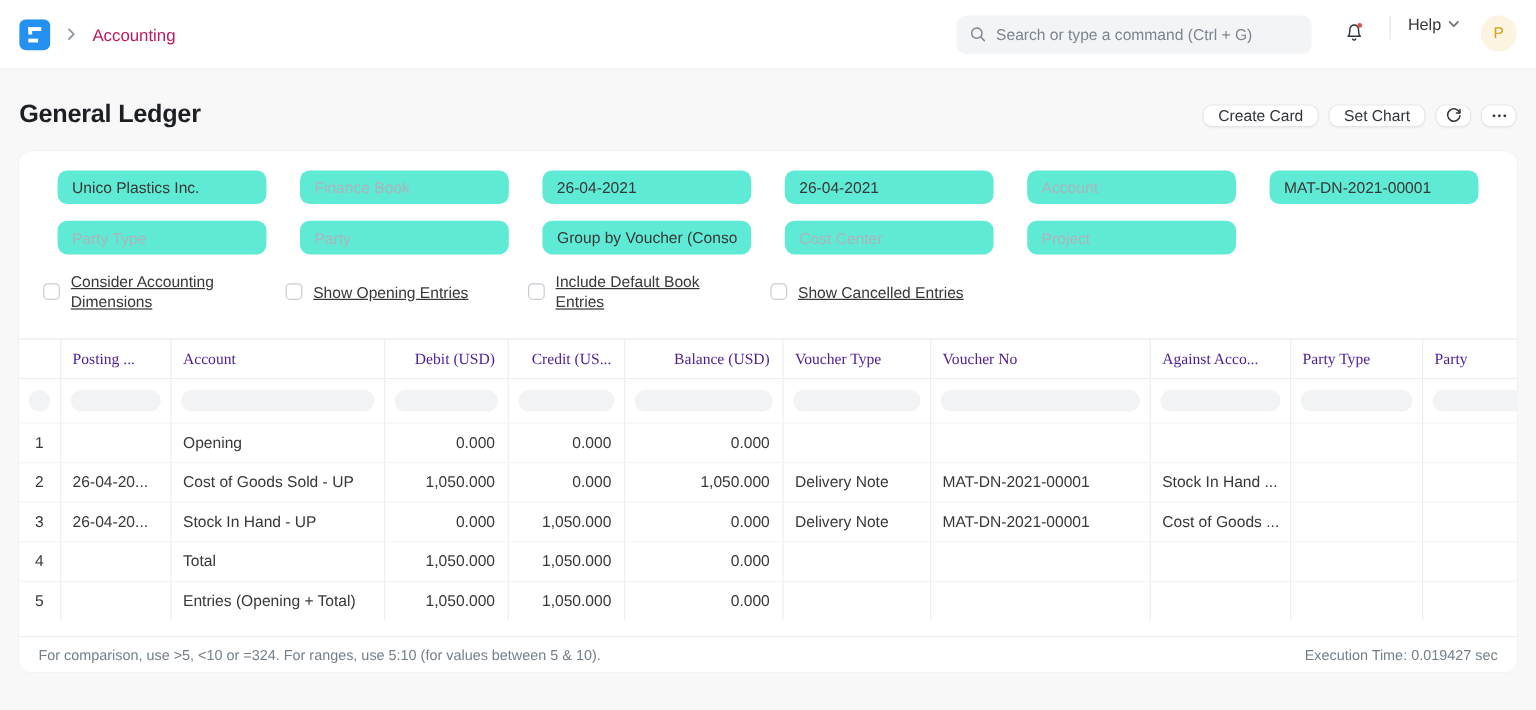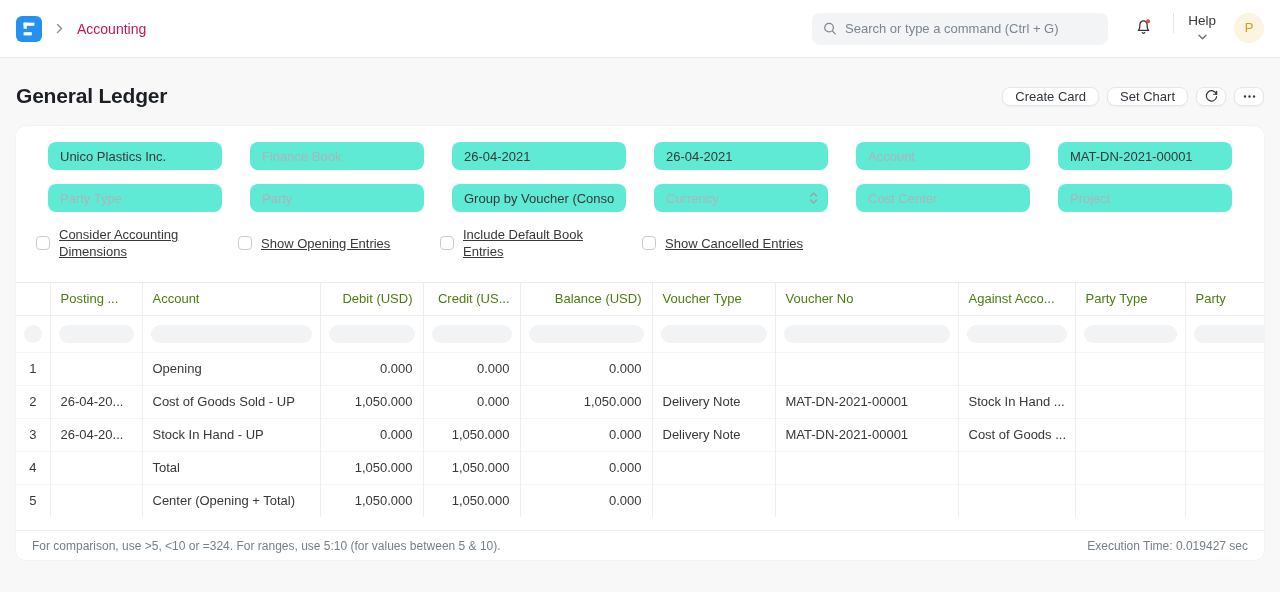--- a/index.html
+++ b/index.html
@@ -12,21 +12,21 @@
   .navbar{height:58px;background:#fff;border-bottom:1px solid #e9ecef;display:flex;align-items:center;padding:0 16px;}
   .nav-left{display:flex;align-items:center;gap:14px;}
   .logo{width:26px;height:26px;display:block;cursor:pointer;}
   .crumb{font-size:14px;color:#be185d;text-decoration:none;cursor:pointer;}
   .nav-right{margin-left:auto;display:flex;align-items:flex-start;}
   .searchbox{width:296px;height:32px;background:#f3f4f6;border-radius:8px;display:flex;align-items:center;padding:0 11px;gap:8px;cursor:text;}
   .searchbox input{border:none;background:transparent;outline:none;font-size:13px;color:#383838;width:100%;font-family:inherit;}
   .searchbox input::placeholder{color:#7c8590;}
   .iconbtn{background:none;border:none;cursor:pointer;display:inline-flex;align-items:center;padding:4px;}
   .nav-divider{width:1px;height:20px;background:#e2e6e9;margin:0 14px 0 16px;}
-  .help{display:flex;align-items:center;gap:6px;background:none;border:none;font-family:inherit;font-size:13.5px;color:#383838;cursor:pointer;margin-right:18px;flex-direction:column;}
+  .help{display:flex;align-items:center;gap:6px;background:none;border:none;font-family:inherit;font-size:13.5px;color:#383838;cursor:pointer;margin-right:18px;}
   .avatar{width:30px;height:30px;border-radius:50%;background:#fcf3e0;color:#d4a017;display:flex;align-items:center;justify-content:center;font-size:13px;font-weight:500;cursor:pointer;}
   .bell-wrap{margin-left:22px;position:relative;}
   
   .page-head{display:flex;align-items:center;justify-content:space-between;padding:26px 16px 18px;}
   .page-title{font-size:21px;font-weight:700;color:#1c2025;letter-spacing:-0.2px;}
   .actions{display:flex;gap:8px;align-items:center;}
   .btn{height:19px;padding:0 12px;background:#fff;border:1px solid #e4e7ea;border-radius:8px;font-family:inherit;font-size:13px;color:#30353b;cursor:pointer;box-shadow:0 1px 2px rgba(0,0,0,.04);}
   .btn.icon-only{width:30px;padding:0;display:inline-flex;align-items:center;justify-content:center;}
   
   .card{margin:0 16px;height:434px;background:#fff;border-radius:10px;overflow:hidden;position:relative;box-shadow:0 0 0 1px rgba(0,0,0,0.02);}
@@ -37,21 +37,21 @@
   .select-wrap .f-input{padding-right:22px;}
   .select-wrap svg{position:absolute;right:10px;top:7px;pointer-events:none;}
   .checkrow{display:grid;grid-template-columns:repeat(6,1fr);gap:0 28px;padding:14px 32px 0;text-decoration:underline;}
   .check-item{display:flex;align-items:center;gap:9px;margin-left:-12px;font-size:13px;color:#383838;cursor:pointer;}
   .check-item input{appearance:none;-webkit-appearance:none;width:14px;height:14px;border:1px solid #c8cdd2;border-radius:4px;background:#fff;flex:none;cursor:pointer;}
   .check-label{line-height:17px;}
   .check-label.wrap{max-width:122px;}
   
   .table-wrap{margin-top:22px;border-top:1px solid #e8ebee;width:1289px;}
   table{border-collapse:collapse;table-layout:fixed;width:1289px;font-size:13px;}
-  th{height:32px;font-weight:400;color:#4d7c0f;text-align:left;padding:0 10px;border-right:1px solid #eceff2;white-space:nowrap;overflow:hidden;}
+  th{height:32px;font-weight:400;color:#4c1d95;text-align:left;padding:0 10px;border-right:1px solid #eceff2;white-space:nowrap;overflow:hidden;font-family:Liberation Serif, serif;}
   td{border-right:1px solid #eceff2;white-space:nowrap;overflow:hidden;}
   tr.filter-row td{height:37px;border-top:1px solid #eceff2;padding:0 8px;}
   .pill{height:18px;background:#f1f3f5;border-radius:9px;}
   .pill.small{width:18px;margin:0 auto;}
   tr.data-row td{height:33px;padding:0 10px;border-top:1px solid #f2f4f6;color:#383838;}
   .num{text-align:right;}
   .idx{text-align:center;color:#4d555e;}
   
   .card-footer{position:absolute;left:0;right:0;bottom:0;height:30px;background:#fff;border-top:1px solid #eceff2;display:flex;align-items:center;justify-content:space-between;padding:0 16px;font-size:12px;color:#747f88;}
 </style>
@@ -126,27 +126,20 @@
     <input class="f-input" value="Unico Plastics Inc." style="">
     <input class="f-input" placeholder="Finance Book" style="">
     <input class="f-input" value="26-04-2021" style="">
     <input class="f-input" value="26-04-2021" style="">
     <input class="f-input" placeholder="Account" style="">
     <input class="f-input" value="MAT-DN-2021-00001" style="">
 
     <input class="f-input" placeholder="Party Type" style="">
     <input class="f-input" placeholder="Party" style="">
     <input class="f-input" value="Group by Voucher (Consolidated)" style="">
-    <div class="select-wrap">
-      <input class="f-input" placeholder="Currency" style="">
-      <svg width="9" height="14" viewBox="0 0 9 14">
-        <path d="M1.5 5 4.5 2 7.5 5" fill="none" stroke="#9aa1a8" stroke-width="1.3" stroke-linecap="round" stroke-linejoin="round"></path>
-        <path d="M1.5 9 4.5 12 7.5 9" fill="none" stroke="#9aa1a8" stroke-width="1.3" stroke-linecap="round" stroke-linejoin="round"></path>
-      </svg>
-    </div>
     <input class="f-input" placeholder="Cost Center" style="">
     <input class="f-input" placeholder="Project" style="">
   </div>
 
   <div class="checkrow">
     <label class="check-item">
       <input type="checkbox" style="">
       <span class="check-label wrap">Consider Accounting Dimensions</span>
     </label>
     <label class="check-item">
@@ -277,21 +270,21 @@
           <td class="num">0.000</td>
           <td></td>
           <td></td>
           <td></td>
           <td></td>
           <td></td>
         </tr>
         <tr class="data-row">
           <td class="idx">5</td>
           <td></td>
-          <td>Center (Opening + Total)</td>
+          <td>Entries (Opening + Total)</td>
           <td class="num">1,050.000</td>
           <td class="num">1,050.000</td>
           <td class="num">0.000</td>
           <td></td>
           <td></td>
           <td></td>
           <td></td>
           <td></td>
         </tr>
       </tbody>

